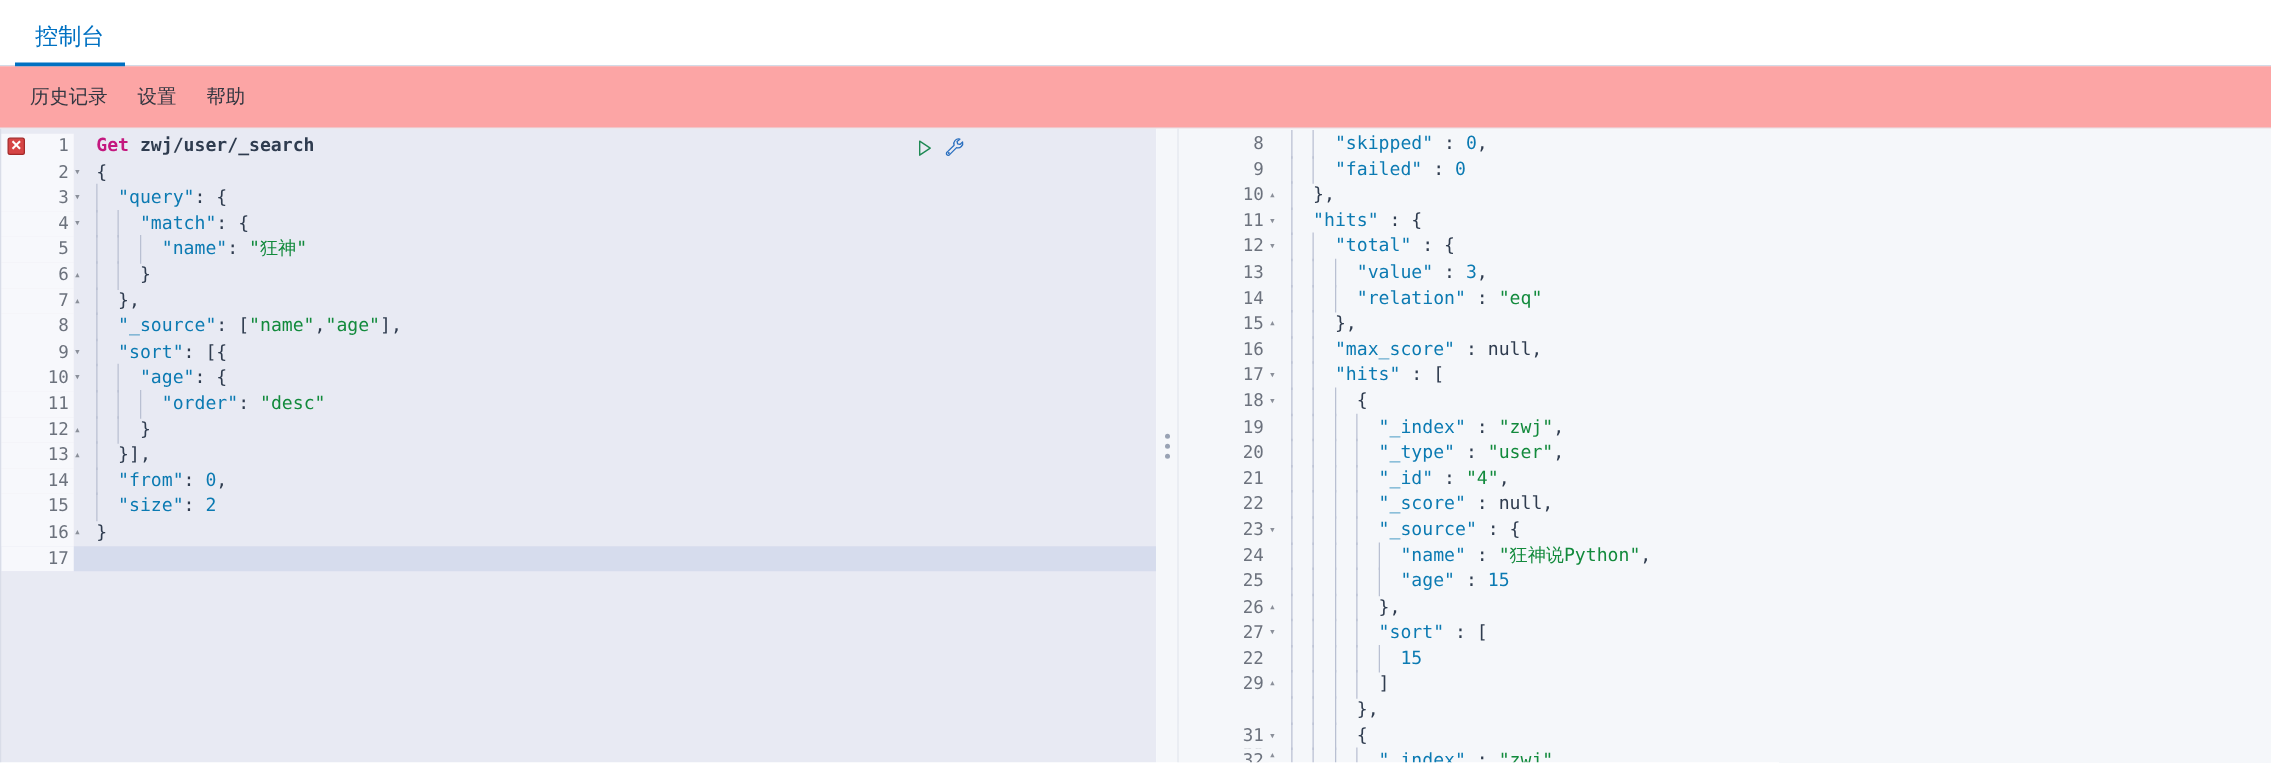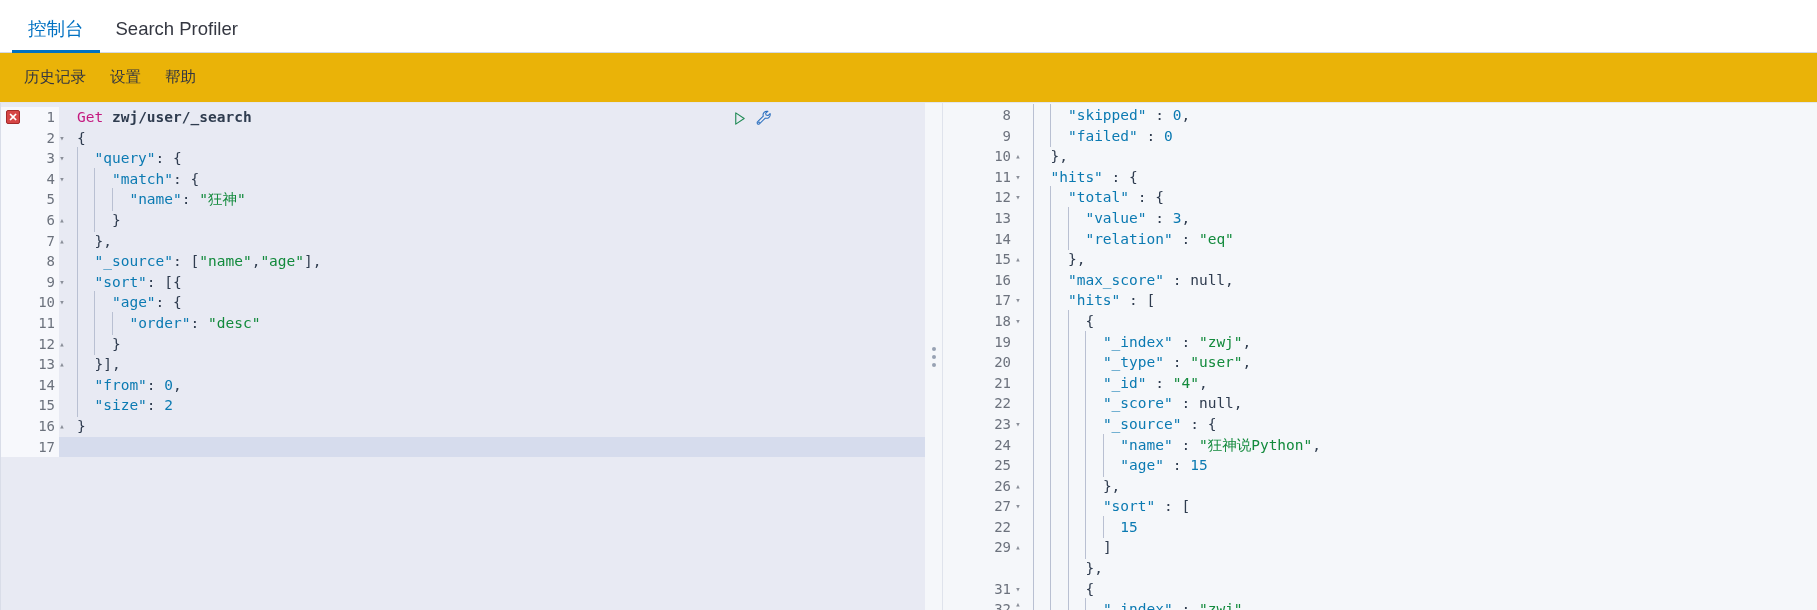--- a/index.html
+++ b/index.html
@@ -34,21 +34,21 @@
     position: absolute; left: 0; right: 0; bottom: -1px;
     height: 3px; background: #0071c2;
   }
 
   
   .submenu {
     display: flex; align-items: center;
     height: 50px;
     padding-left: 24px;
     gap: 24px;
-    background: #eab308;
+    background: #fca5a5;
     border-bottom: 1px solid #e3e6ed;
   }
   .submenu-item {
     font-size: 15.5px;
     color: #343741;
     cursor: pointer;
     white-space: nowrap;
   }
 
   
@@ -111,21 +111,21 @@
 
   
   .ig { display: inline-block; position: relative; }
   .ig::before {
     content: "";
     position: absolute; left: 0; top: -1px; bottom: -1px;
     border-left: 1px solid #b9c0d2;
   }
 
   
-  .t-method  { color: #c4187f; font-weight: normal; }
+  .t-method  { color: #c4187f; font-weight: bold; }
   .t-url     { color: #2f3c4f; font-weight: bold; }
   .t-key     { color: #0b7ab2; }
   .t-str     { color: #128a3c; }
   .t-num     { color: #0b7ab2; }
   .t-null    { color: #2f3c4f; }
   .t-punc    { color: #2f3c4f; }
 
   
   .editor-actions {
     position: absolute;
@@ -162,23 +162,20 @@
   .resp-scroll { position: relative; padding-top: 2px; }
 </style>
 </head>
 <body>
 
 <div id="app">
 
   <div class="tabbar">
     <div class="tab active">
       <span>控制台</span>
-    </div>
-    <div class="tab">
-      <span>Search Profiler</span>
     </div>
   </div>
 
   <div class="submenu">
     <div class="submenu-item">历史记录</div>
     <div class="submenu-item">设置</div>
     <div class="submenu-item">帮助</div>
   </div>
 
   <div class="console">

